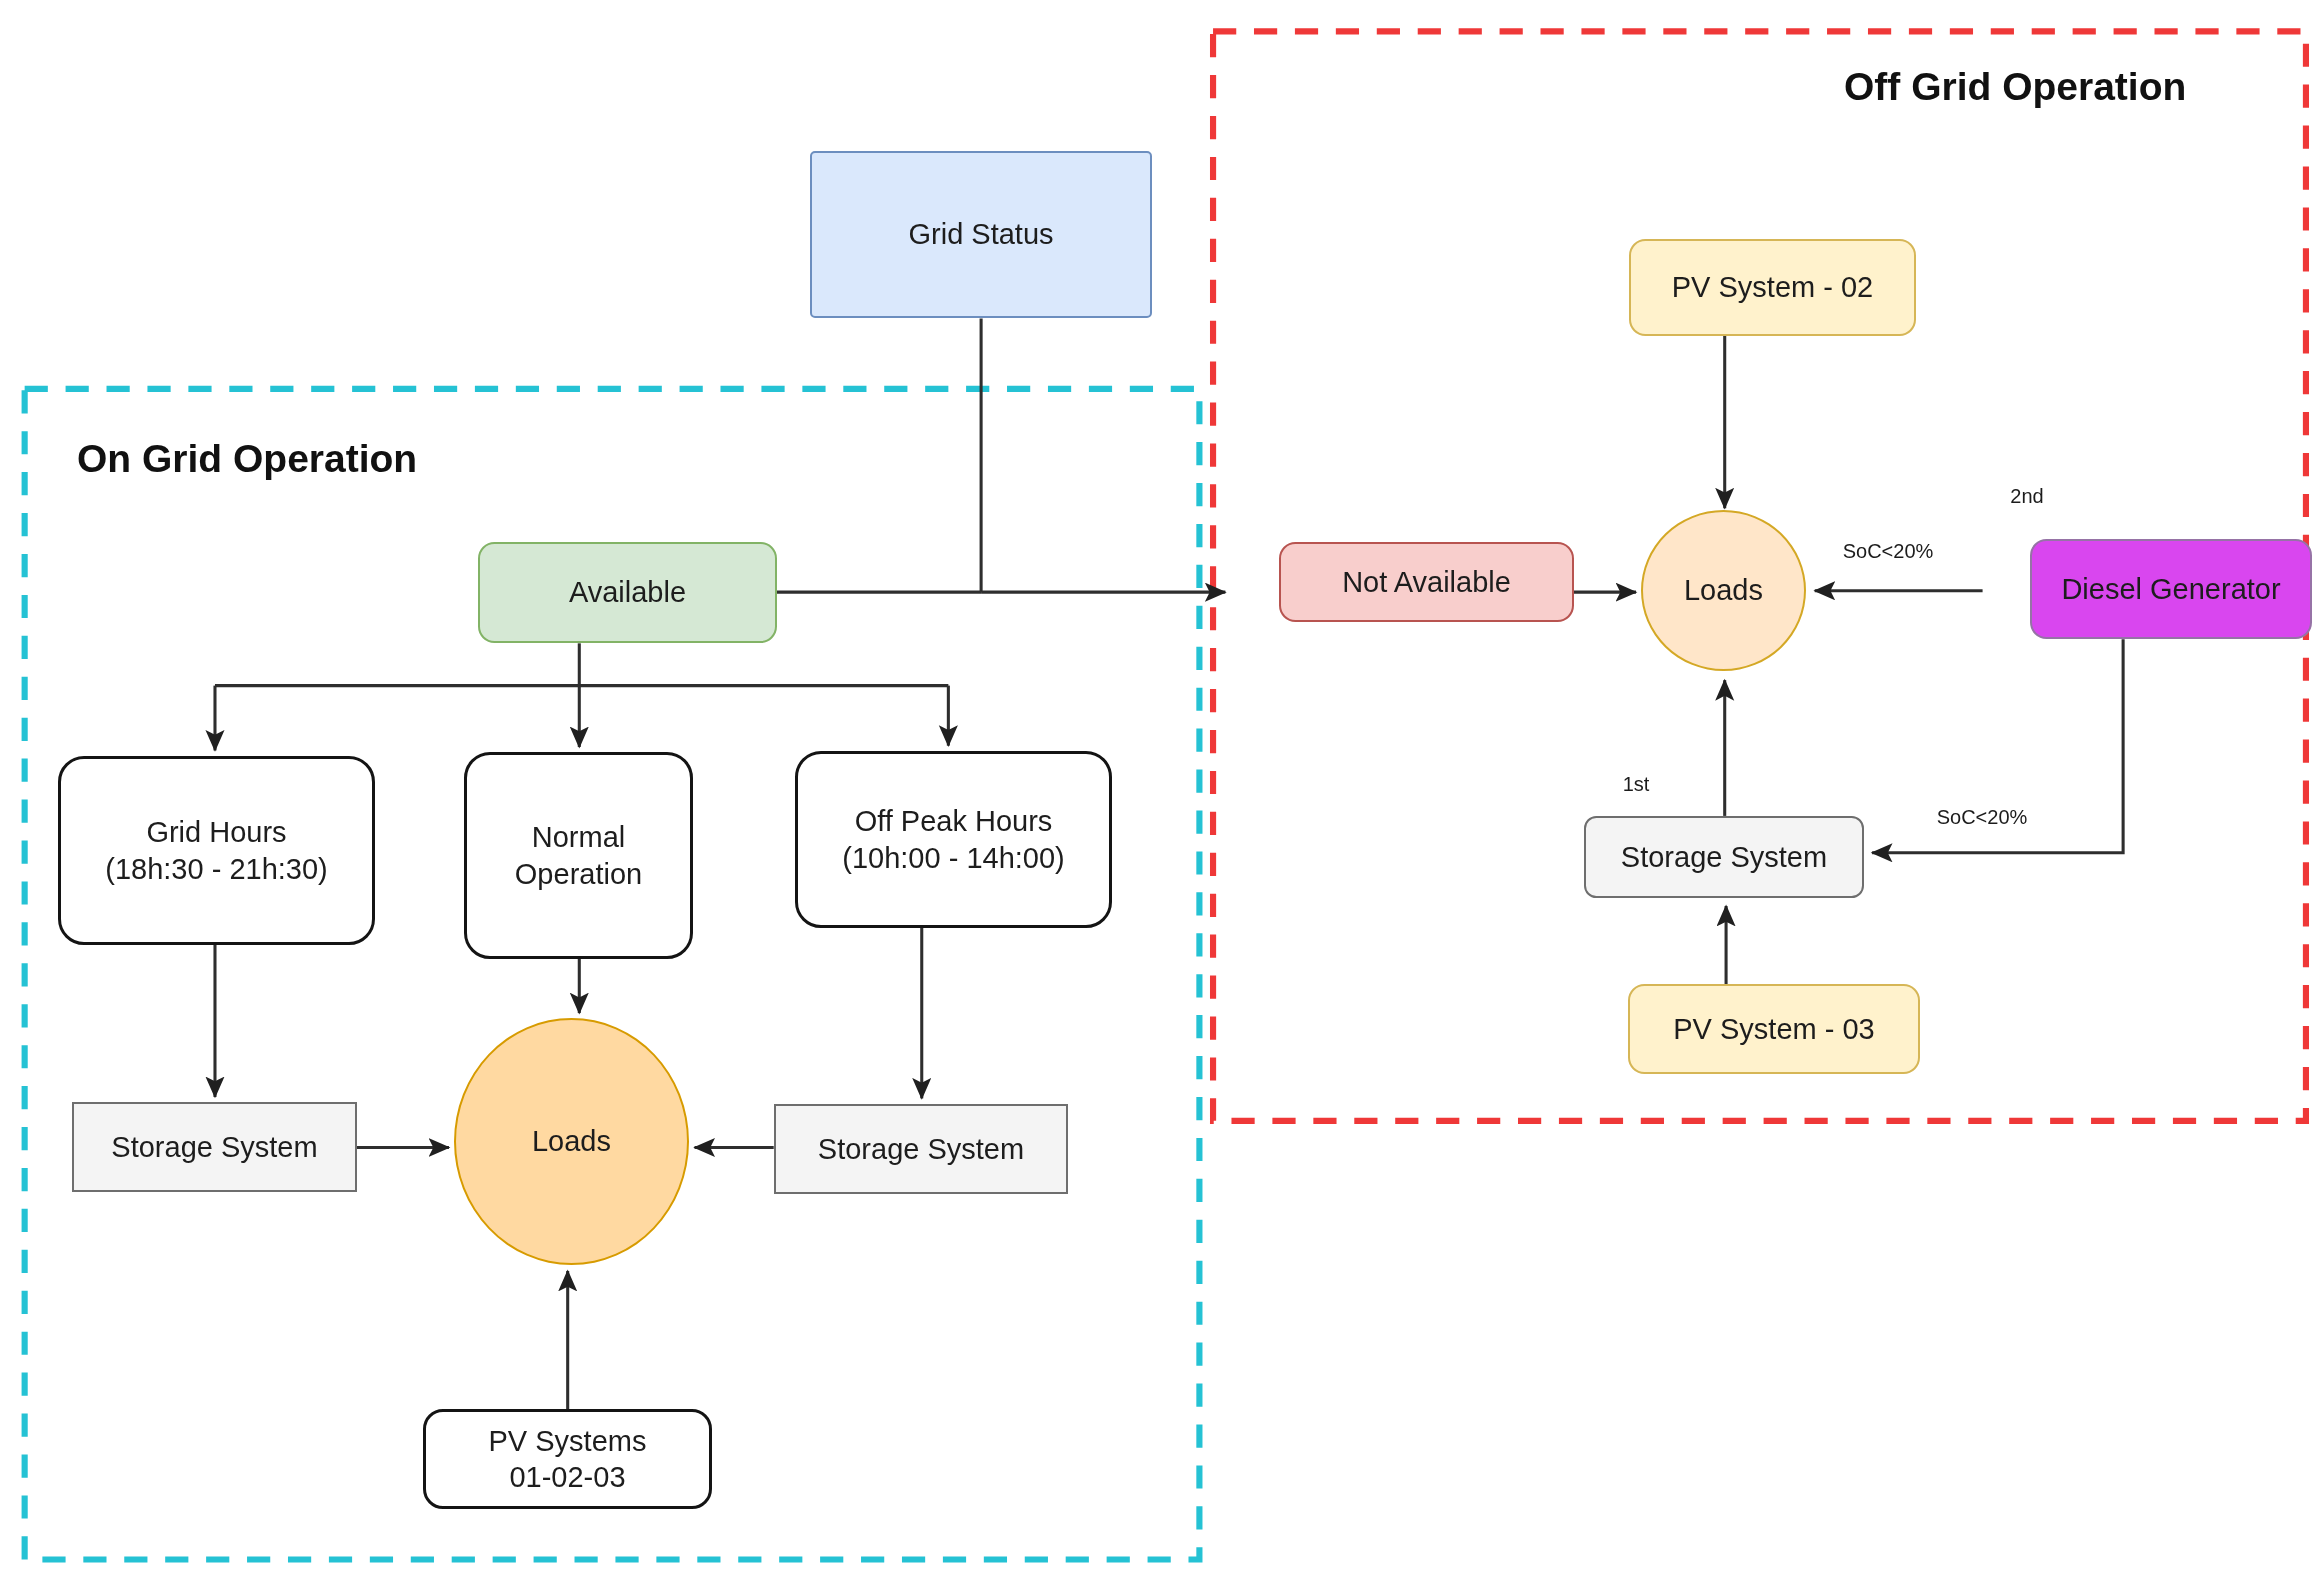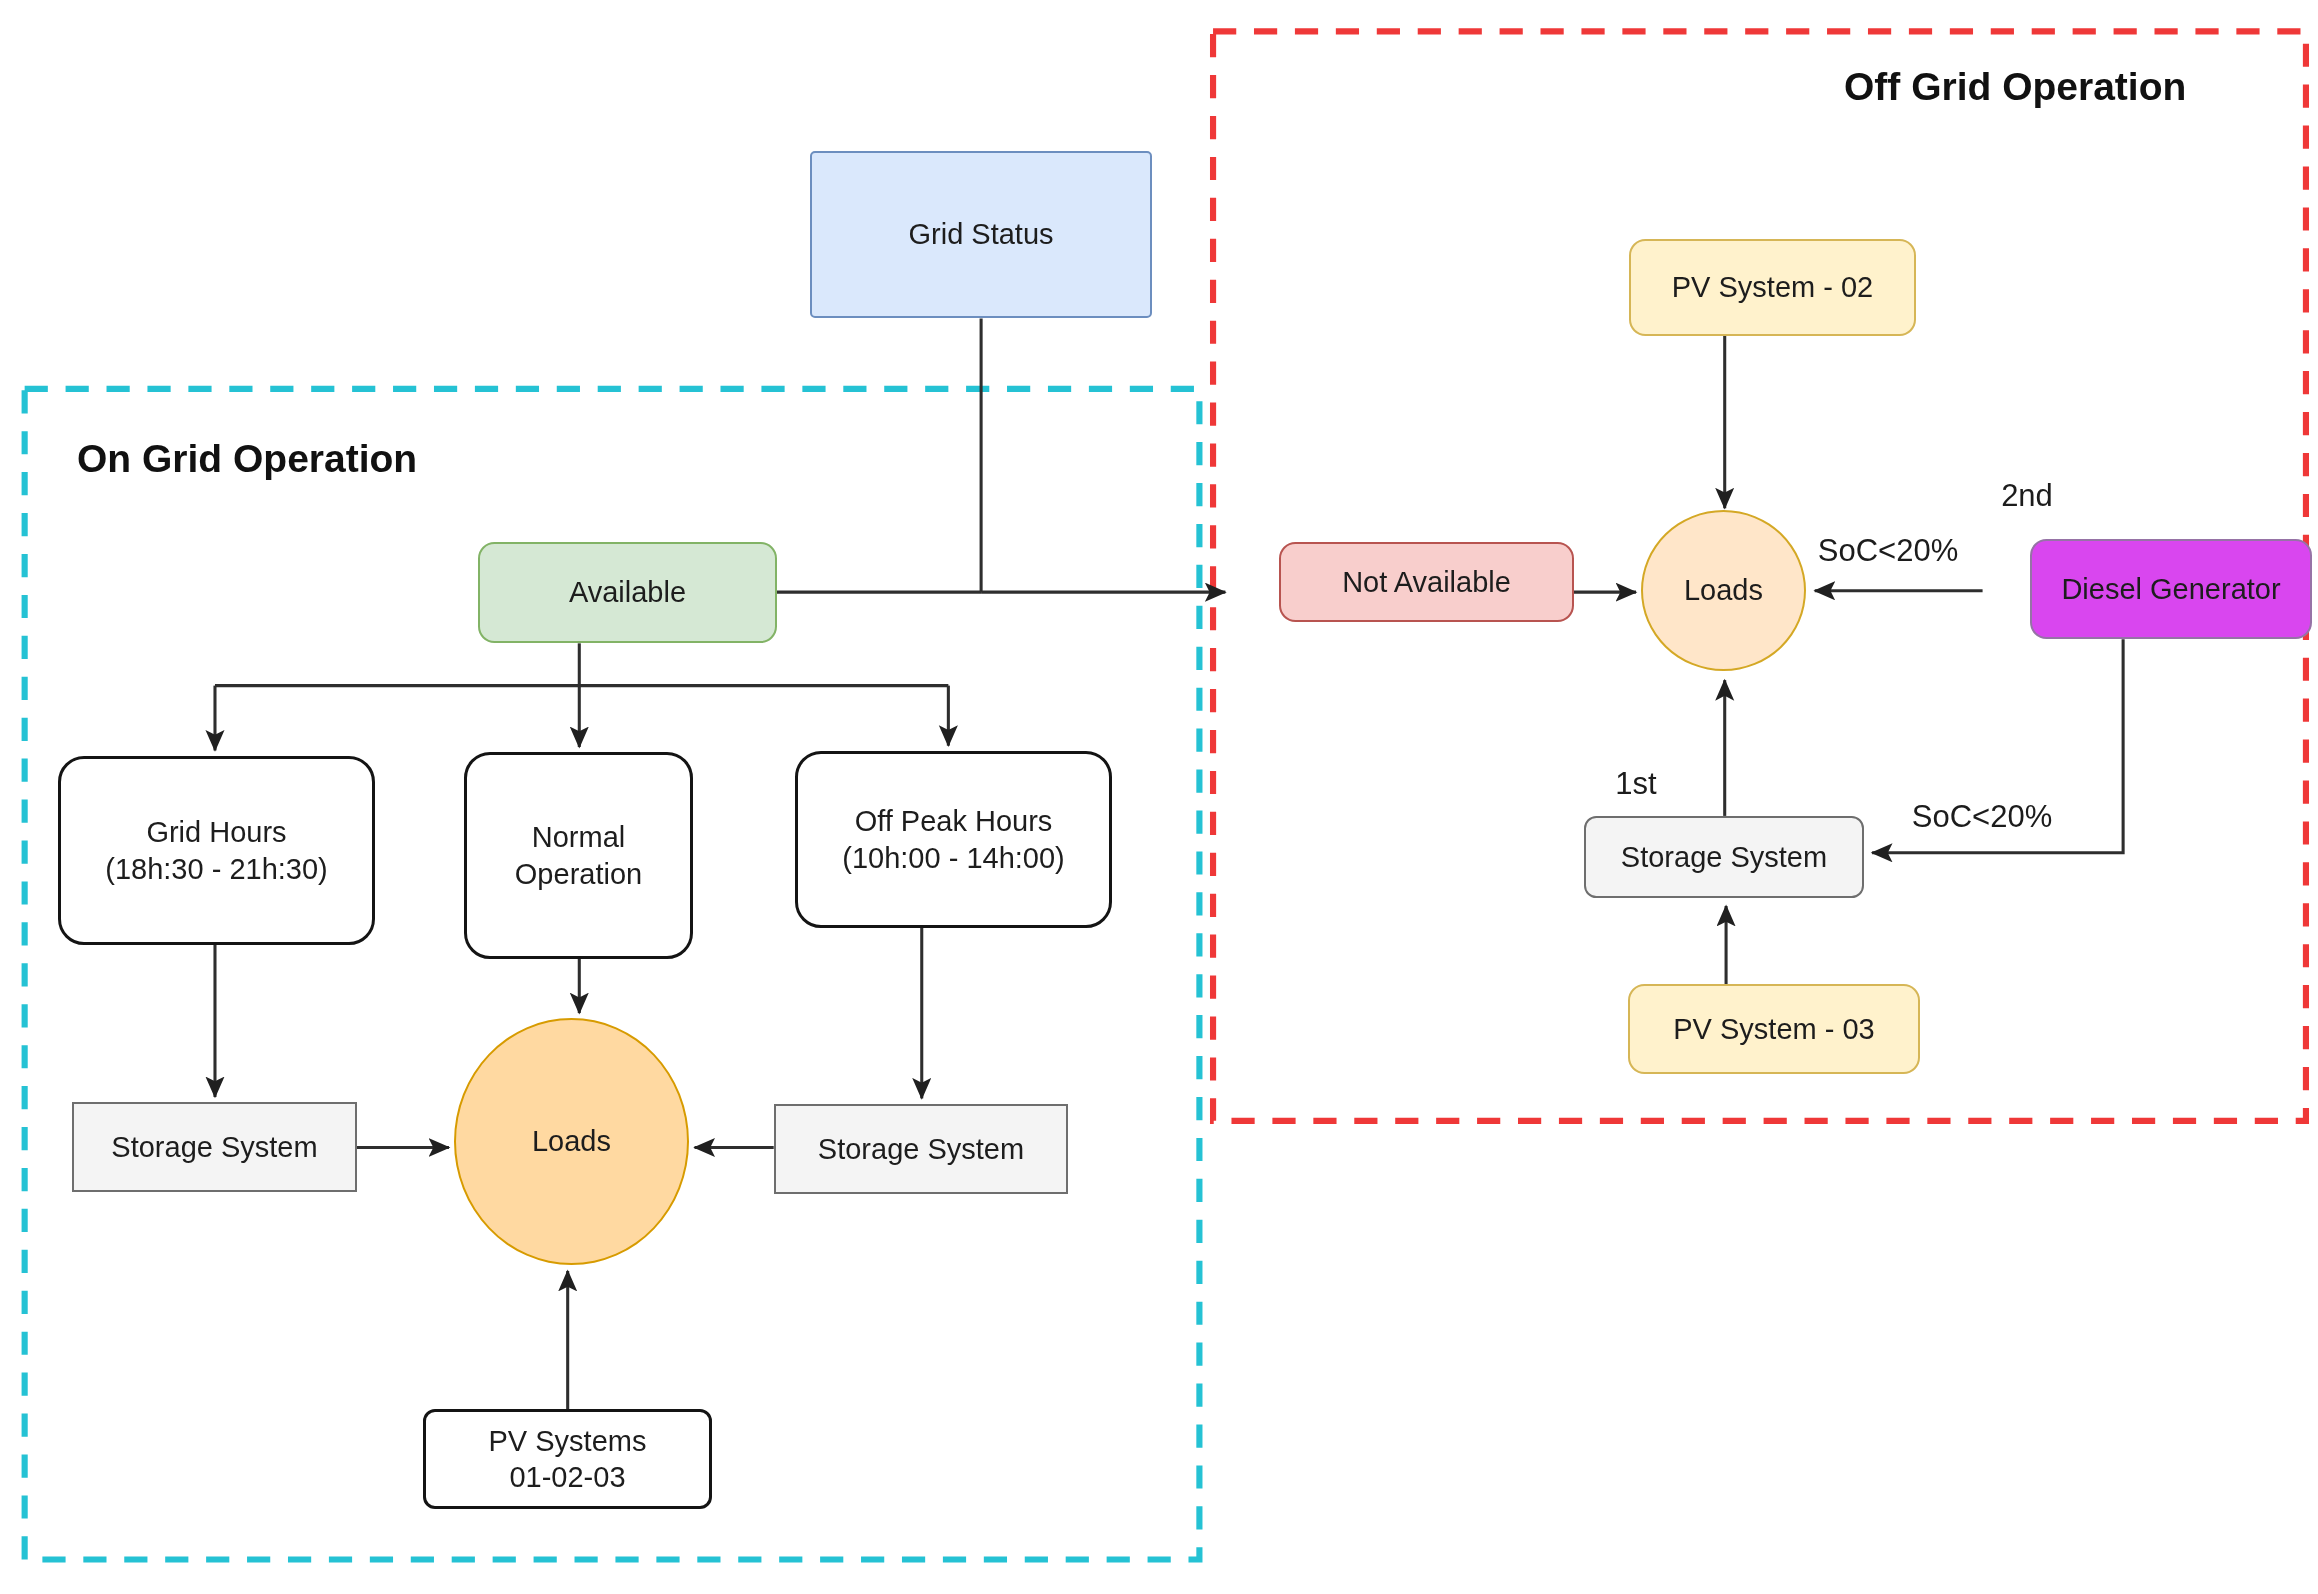--- a/index.html
+++ b/index.html
@@ -21,21 +21,21 @@
   .yellowbox{background:#fff2cc;border:2.7px solid #d6b656;}
   .purplebox{background:#d946ef;border:2.7px solid #9673a6;}
   .graybox{background:#f4f4f4;border:2.7px solid #6e6e6e;}
   .ellipse{border-radius:50%;}
   .region-title{
     position:absolute; font-size:39px; font-weight:700; color:#111111;
     white-space:nowrap;
   }
   .edge-label{
     position:absolute; transform:translate(-50%,-50%);
-    font-size:31px; color:#1c1c1c; white-space:nowrap;
+    font-size:20px; color:#1c1c1c; white-space:nowrap;
   }
 </style>
 </head>
 <body>
 
 <div class="canvas">
 
   <svg class="wires" width="2319" height="1595" viewBox="0 0 3399 2338">
     <defs>
       <marker id="arw" markerUnits="userSpaceOnUse" markerWidth="34" markerHeight="30" refX="30" refY="14" orient="auto">
@@ -107,21 +107,21 @@
 
   <div class="node graybox" style="left:774px; top:1104px; width:294px; height:90px;">
     <span>Storage System</span>
   </div>
 
   <div class="node ellipse" style="left:454px; top:1018px; width:235px; height:247px;
        background:#ffd9a1; border:2.7px solid #d79b00;">
     <span>Loads</span>
   </div>
 
-  <div class="node whitebox" style="left:423px; top:1409px; width:289px; height:100px; border-radius:12px;">
+  <div class="node whitebox" style="left:423px; top:1409px; width:289px; height:100px; border-radius:20px;">
     <span>PV Systems</span>
     <span>01-02-03</span>
   </div>
 
   <div class="node yellowbox rbox" style="left:1581px; top:239px; width:287px; height:97px;">
     <span>PV System - 02</span>
   </div>
 
   <div class="node ellipse" style="left:1641px; top:510px; width:165px; height:161px;
        background:#ffe6c9; border:2.7px solid #d4a825;">

